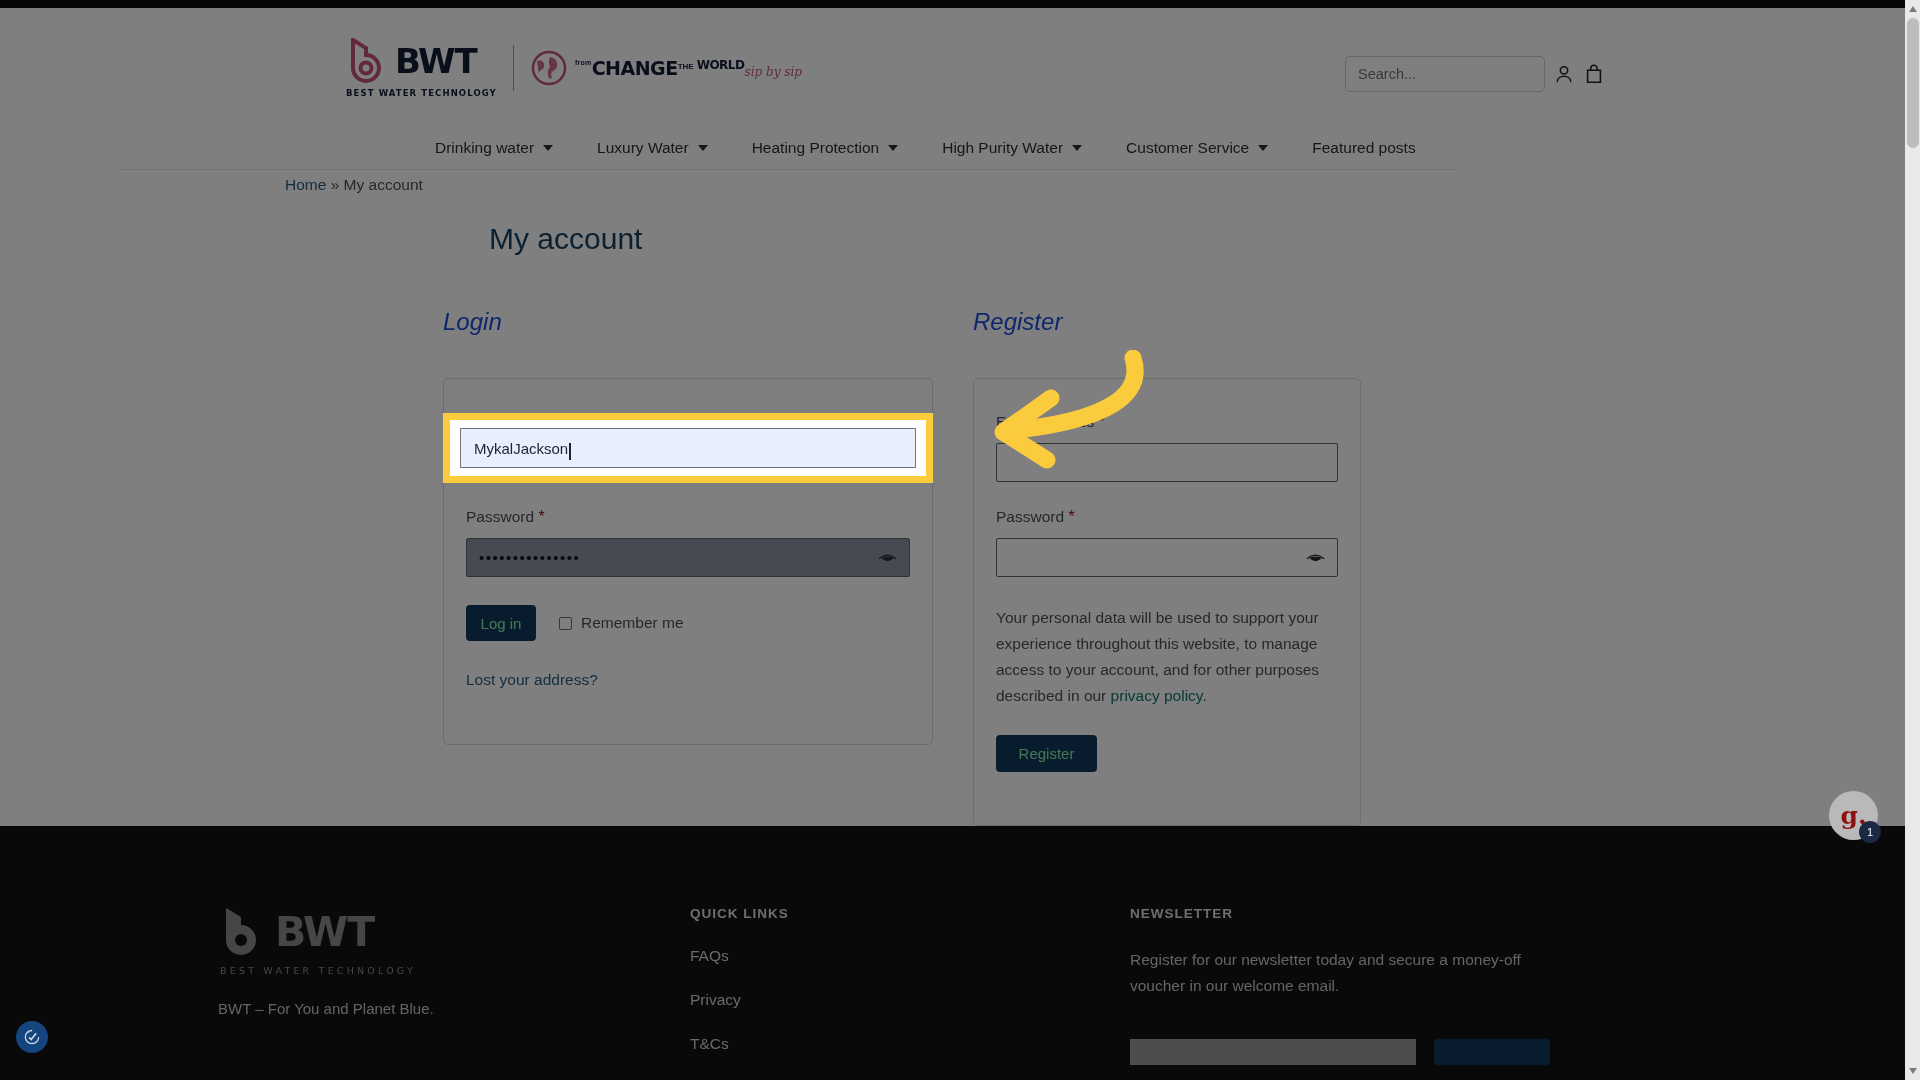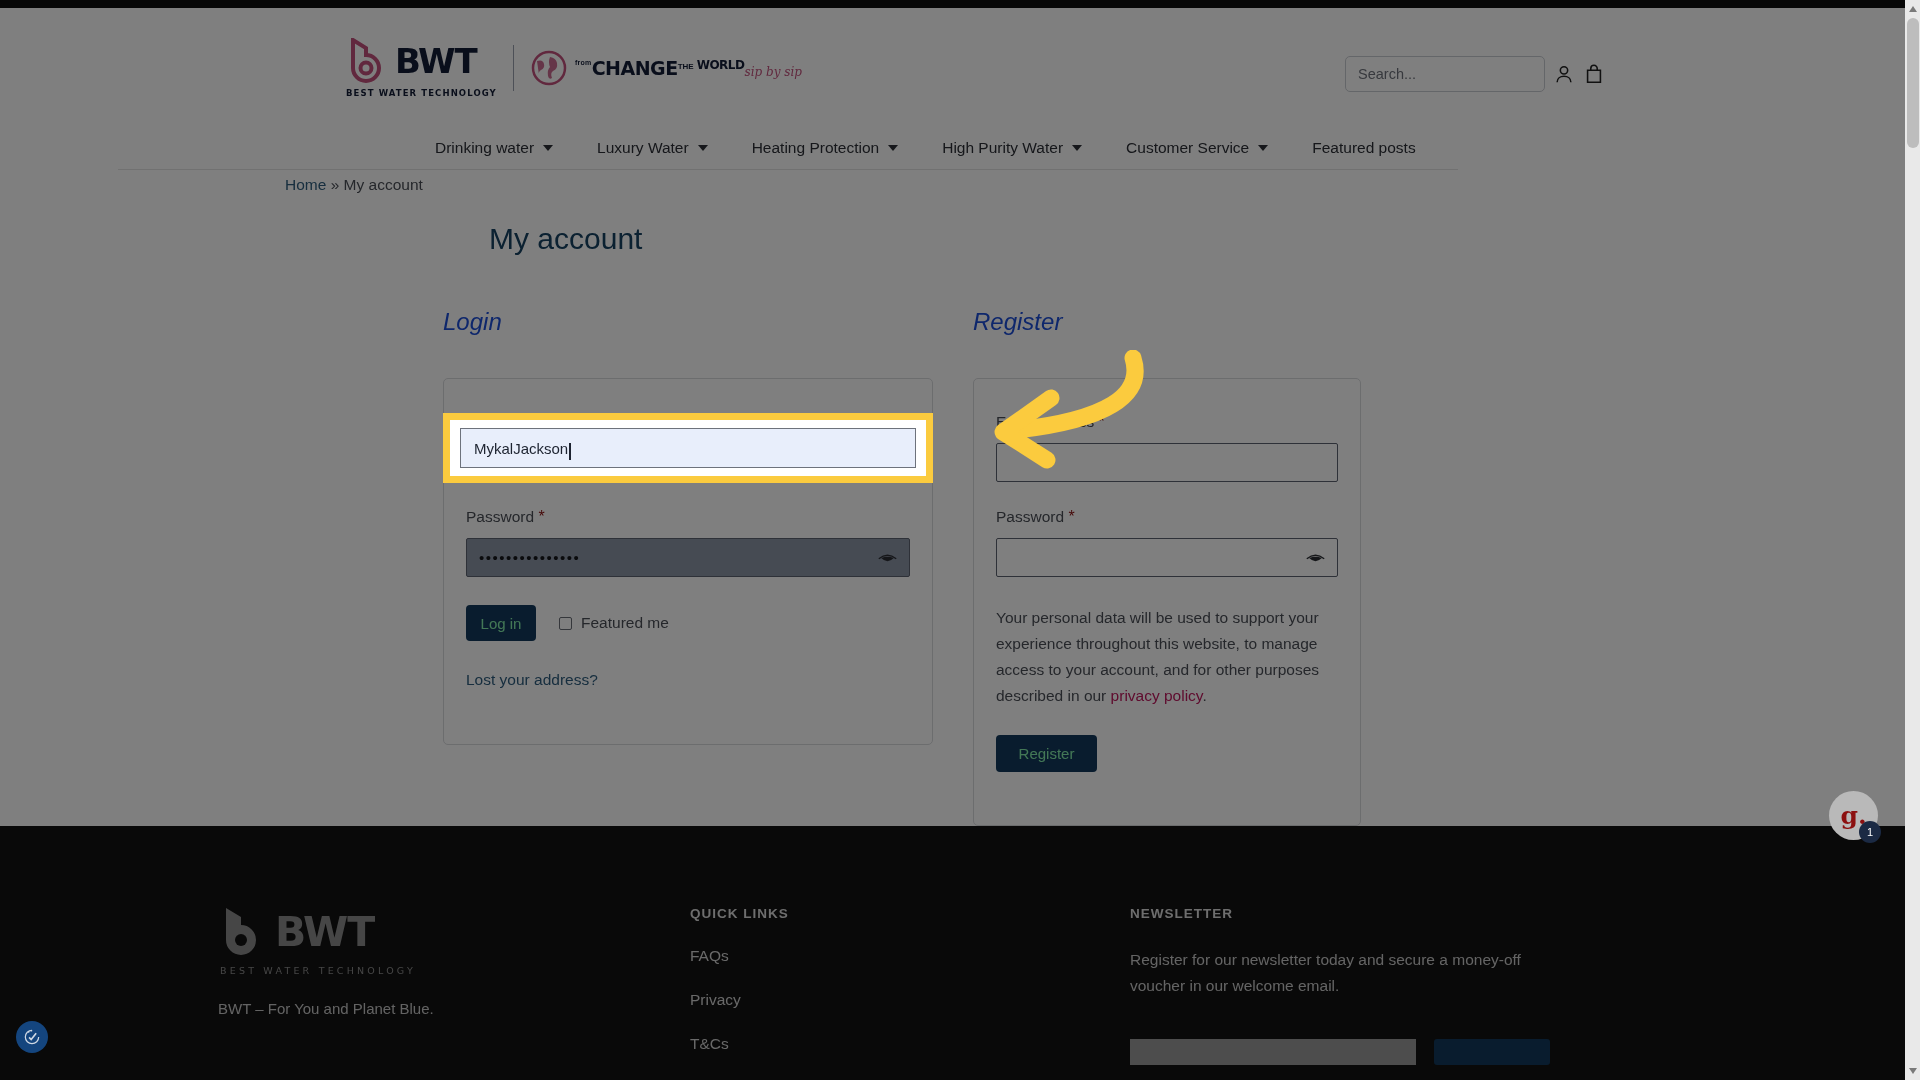--- a/index.html
+++ b/index.html
@@ -160,21 +160,21 @@
 
   .login-row { display: flex; align-items: center; gap: 23px; margin-bottom: 30px; }
   .remember { display: flex; align-items: center; gap: 9px; font-size: 15.5px; color: #4b4f57; }
   .cbox { width: 13px; height: 13px; border: 1px solid #6a6e76; border-radius: 2px; background: transparent; }
 
   .lost-link { font-size: 15.5px; color: #2e5d7e; text-decoration: none; }
 
   .privacy-text {
     font-size: 15.5px; line-height: 26px; color: #4b4f57; margin-bottom: 26px;
   }
-  .privacy-text a { color: #be185d; text-decoration: none; }
+  .privacy-text a { color: #0f766e; text-decoration: none; }
 
   
   #highlight-box {
     position: absolute; left: 443px; top: 413px;
     width: 490px; height: 70px;
     border: 7px solid #fbcb3e;
     background: #ffffff;
     z-index: 70;
     padding: 8px 10px;
   }
@@ -384,21 +384,21 @@
             <path d="M1 9 Q12 0 23 9"></path>
             <path d="M4 8 Q12 16 20 8 Q12 5 4 8 Z" fill="currentColor" stroke="none"></path>
           </svg>
         </div>
       </div>
 
       <div class="login-row">
         <button class="btn btn-login">Log in</button>
         <label class="remember">
           <span class="cbox"></span>
-          <span>Featured me</span>
+          <span>Remember me</span>
         </label>
       </div>
 
       <a class="lost-link" href="#">Lost your address?</a>
     </div>
   </div>
 
   <div class="col-reg">
     <h2 class="col-head">Register</h2>
     <div class="card card-reg">

